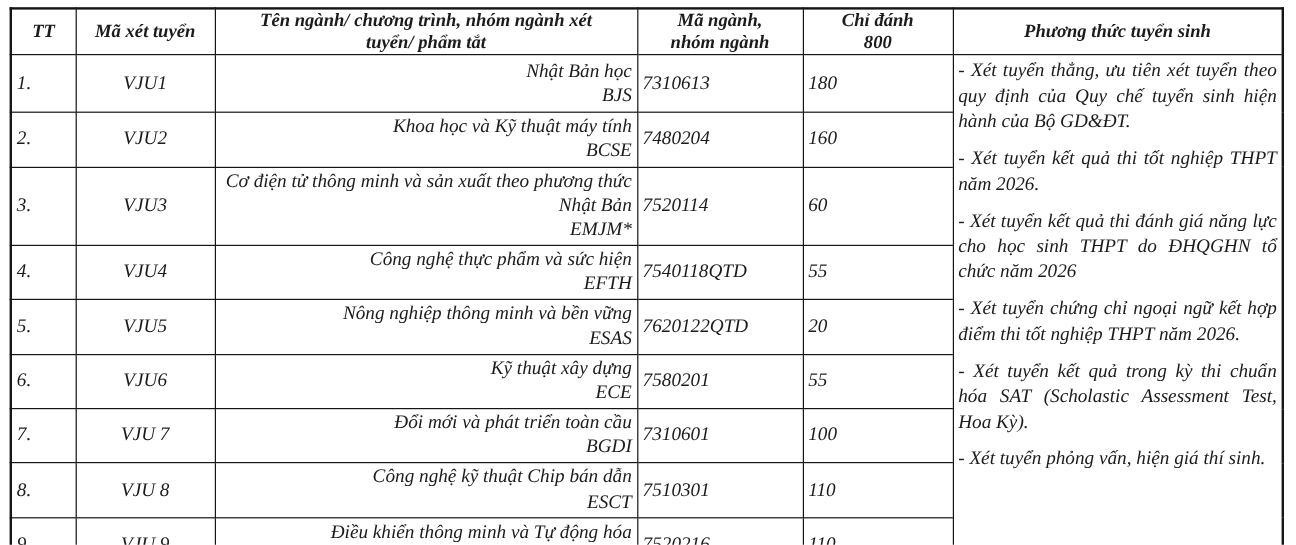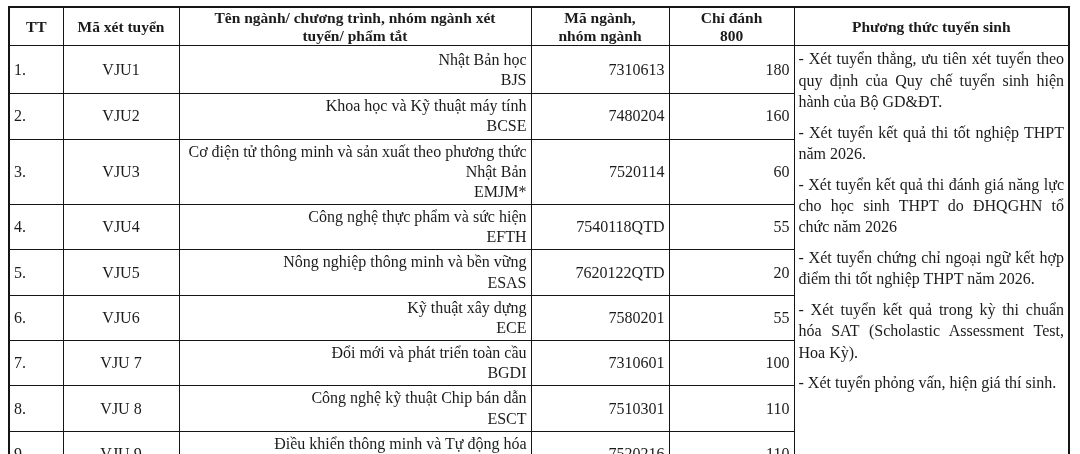--- a/index.html
+++ b/index.html
@@ -7,20 +7,21 @@
     margin: 0; padding: 0;
     width: 1080px; height: 454px;
     background: #ffffff;
     overflow: hidden;
   }
   .page {
     position: relative;
     width: 1080px; height: 454px;
     font-family: "Liberation Serif", "DejaVu Serif", serif;
     color: #1b1b1b;
+    font-style: italic;
   }
   table.adm {
     position: absolute;
     left: 8px; top: 6px;
     width: 1060px;
     border-collapse: collapse;
     table-layout: fixed;
     border: 2px solid #151515;
     background: #ffffff;
   }
@@ -58,21 +59,21 @@
     vertical-align: middle;
     margin-left: 14px;
   }
   .cell-program {
     text-align: right;
     padding-left: 6px;
     vertical-align: middle;
     line-height: 1.26;
   }
   .cell-num {
-    text-align: right;
+    text-align: left;
     vertical-align: middle;
   }
   .cell-methods {
     vertical-align: top;
     padding: 8px 10px 2px 10px;
     line-height: 1.34;
     font-size: 15.5px;
   }
   .cell-methods p {
     margin: 0 0 9px 0;

